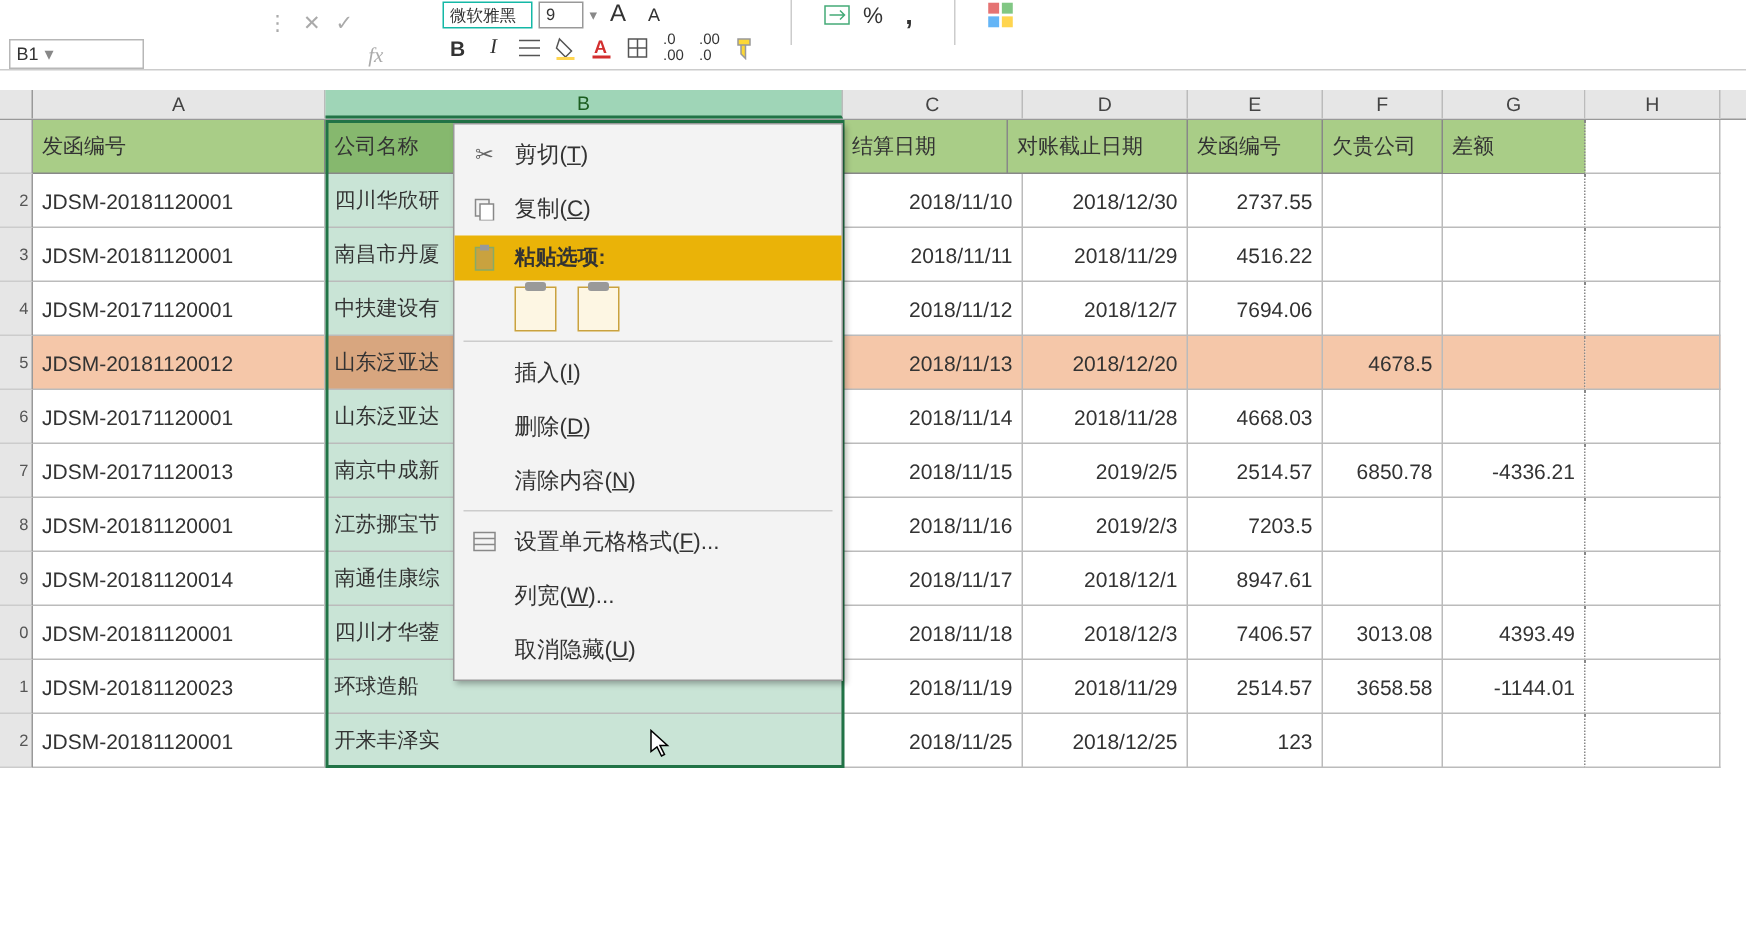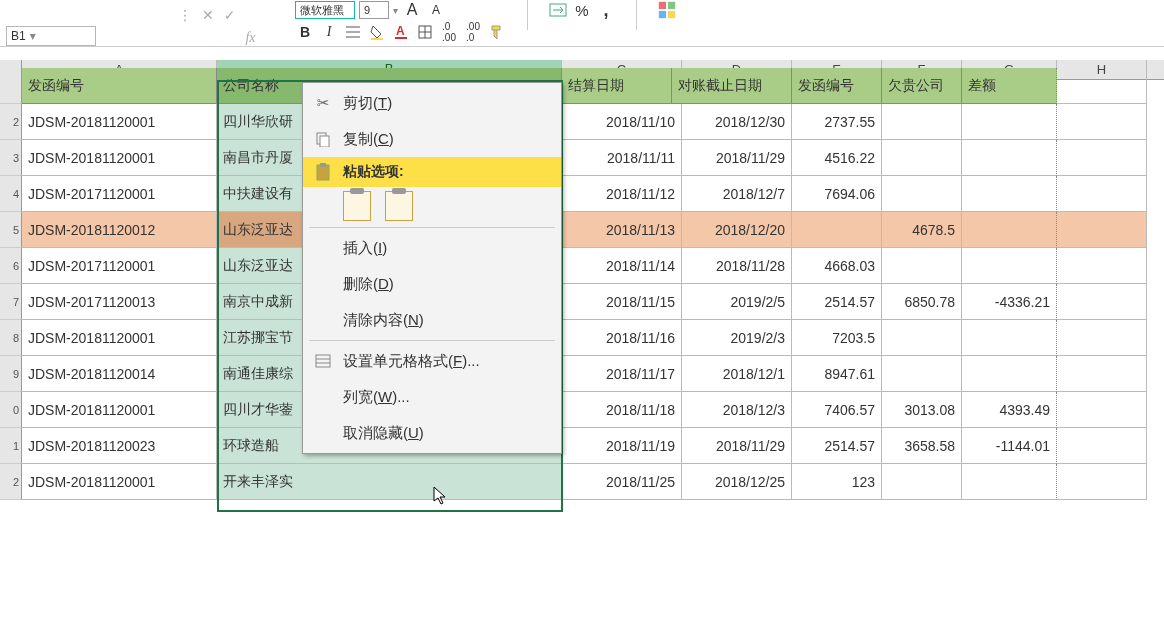--- a/index.html
+++ b/index.html
@@ -21,21 +21,21 @@
 .ts-group { display: flex; flex-direction: column; gap: 2px; }
 .ts-row { display: flex; gap: 4px; align-items: center; }
 
 
 .col-headers { position: absolute; top: 60px; left: 0; right: 0; height: 20px; display: flex; background: #e6e6e6; border-bottom: 1px solid #999; }
 .rowhead-corner { width: 22px; border-right: 1px solid #999; background: #e6e6e6; }
 .col-head { border-right: 1px solid #bbb; display: flex; align-items: center; justify-content: center; font-size: 13px; color: #444; background: #e6e6e6; }
 .col-head.selected { background: #9fd5b7; color: #1b5e20; border-bottom: 2px solid #217346; }
 
 
-.grid { position: absolute; top: 68px; left: 0; right: 0; }
+.grid { position: absolute; top: 80px; left: 0; right: 0; }
 .row { display: flex; height: 36px; }
 .row-head { width: 22px; background: #e6e6e6; border-right: 1px solid #999; border-bottom: 1px solid #ccc; display: flex; align-items: center; justify-content: flex-end; padding-right: 2px; font-size: 11px; color: #555; }
 .cell { border-right: 1px solid #bbb; border-bottom: 1px solid #bbb; display: flex; align-items: center; padding: 0 6px; overflow: hidden; white-space: nowrap; }
 .cell.right { justify-content: flex-end; }
 .header-cell { background: #a9cd87; font-weight: 500; border-color: #888; }
 .col-b-sel { background: #c9e4d6; }
 .header-cell.col-b-sel { background: #86b86e; }
 .row.highlight .cell { background: #f5c7a9; }
 .row.highlight .cell.col-b-sel { background: #d8a67f; }
 
@@ -322,21 +322,21 @@
   </div>
   <div class="cm-item">
     <span class="cm-icon">
       <svg width="16" height="16" viewBox="0 0 16 16">
           <rect x="2" y="2" width="9" height="11" fill="none" stroke="#888"></rect>
           <rect x="5" y="5" width="9" height="11" fill="#fff" stroke="#888"></rect>
         </svg>
     </span>
     <span><span>复制(</span><span class="underline-key">C</span><span>)</span></span>
   </div>
-  <div class="cm-item small" style="background:#fde047">
+  <div class="cm-item small" style="background:#eab308">
     <span class="cm-icon">
       <svg width="16" height="18" viewBox="0 0 16 18">
           <rect x="2" y="2" width="12" height="15" fill="#c9a23f" stroke="#8a6"></rect>
           <rect x="5" y="0" width="6" height="4" fill="#999"></rect>
         </svg>
     </span>
     <span class="cm-label-bold">粘贴选项:</span>
   </div>
   <div class="cm-paste-icons">
     <div class="cm-paste-ico"></div>

